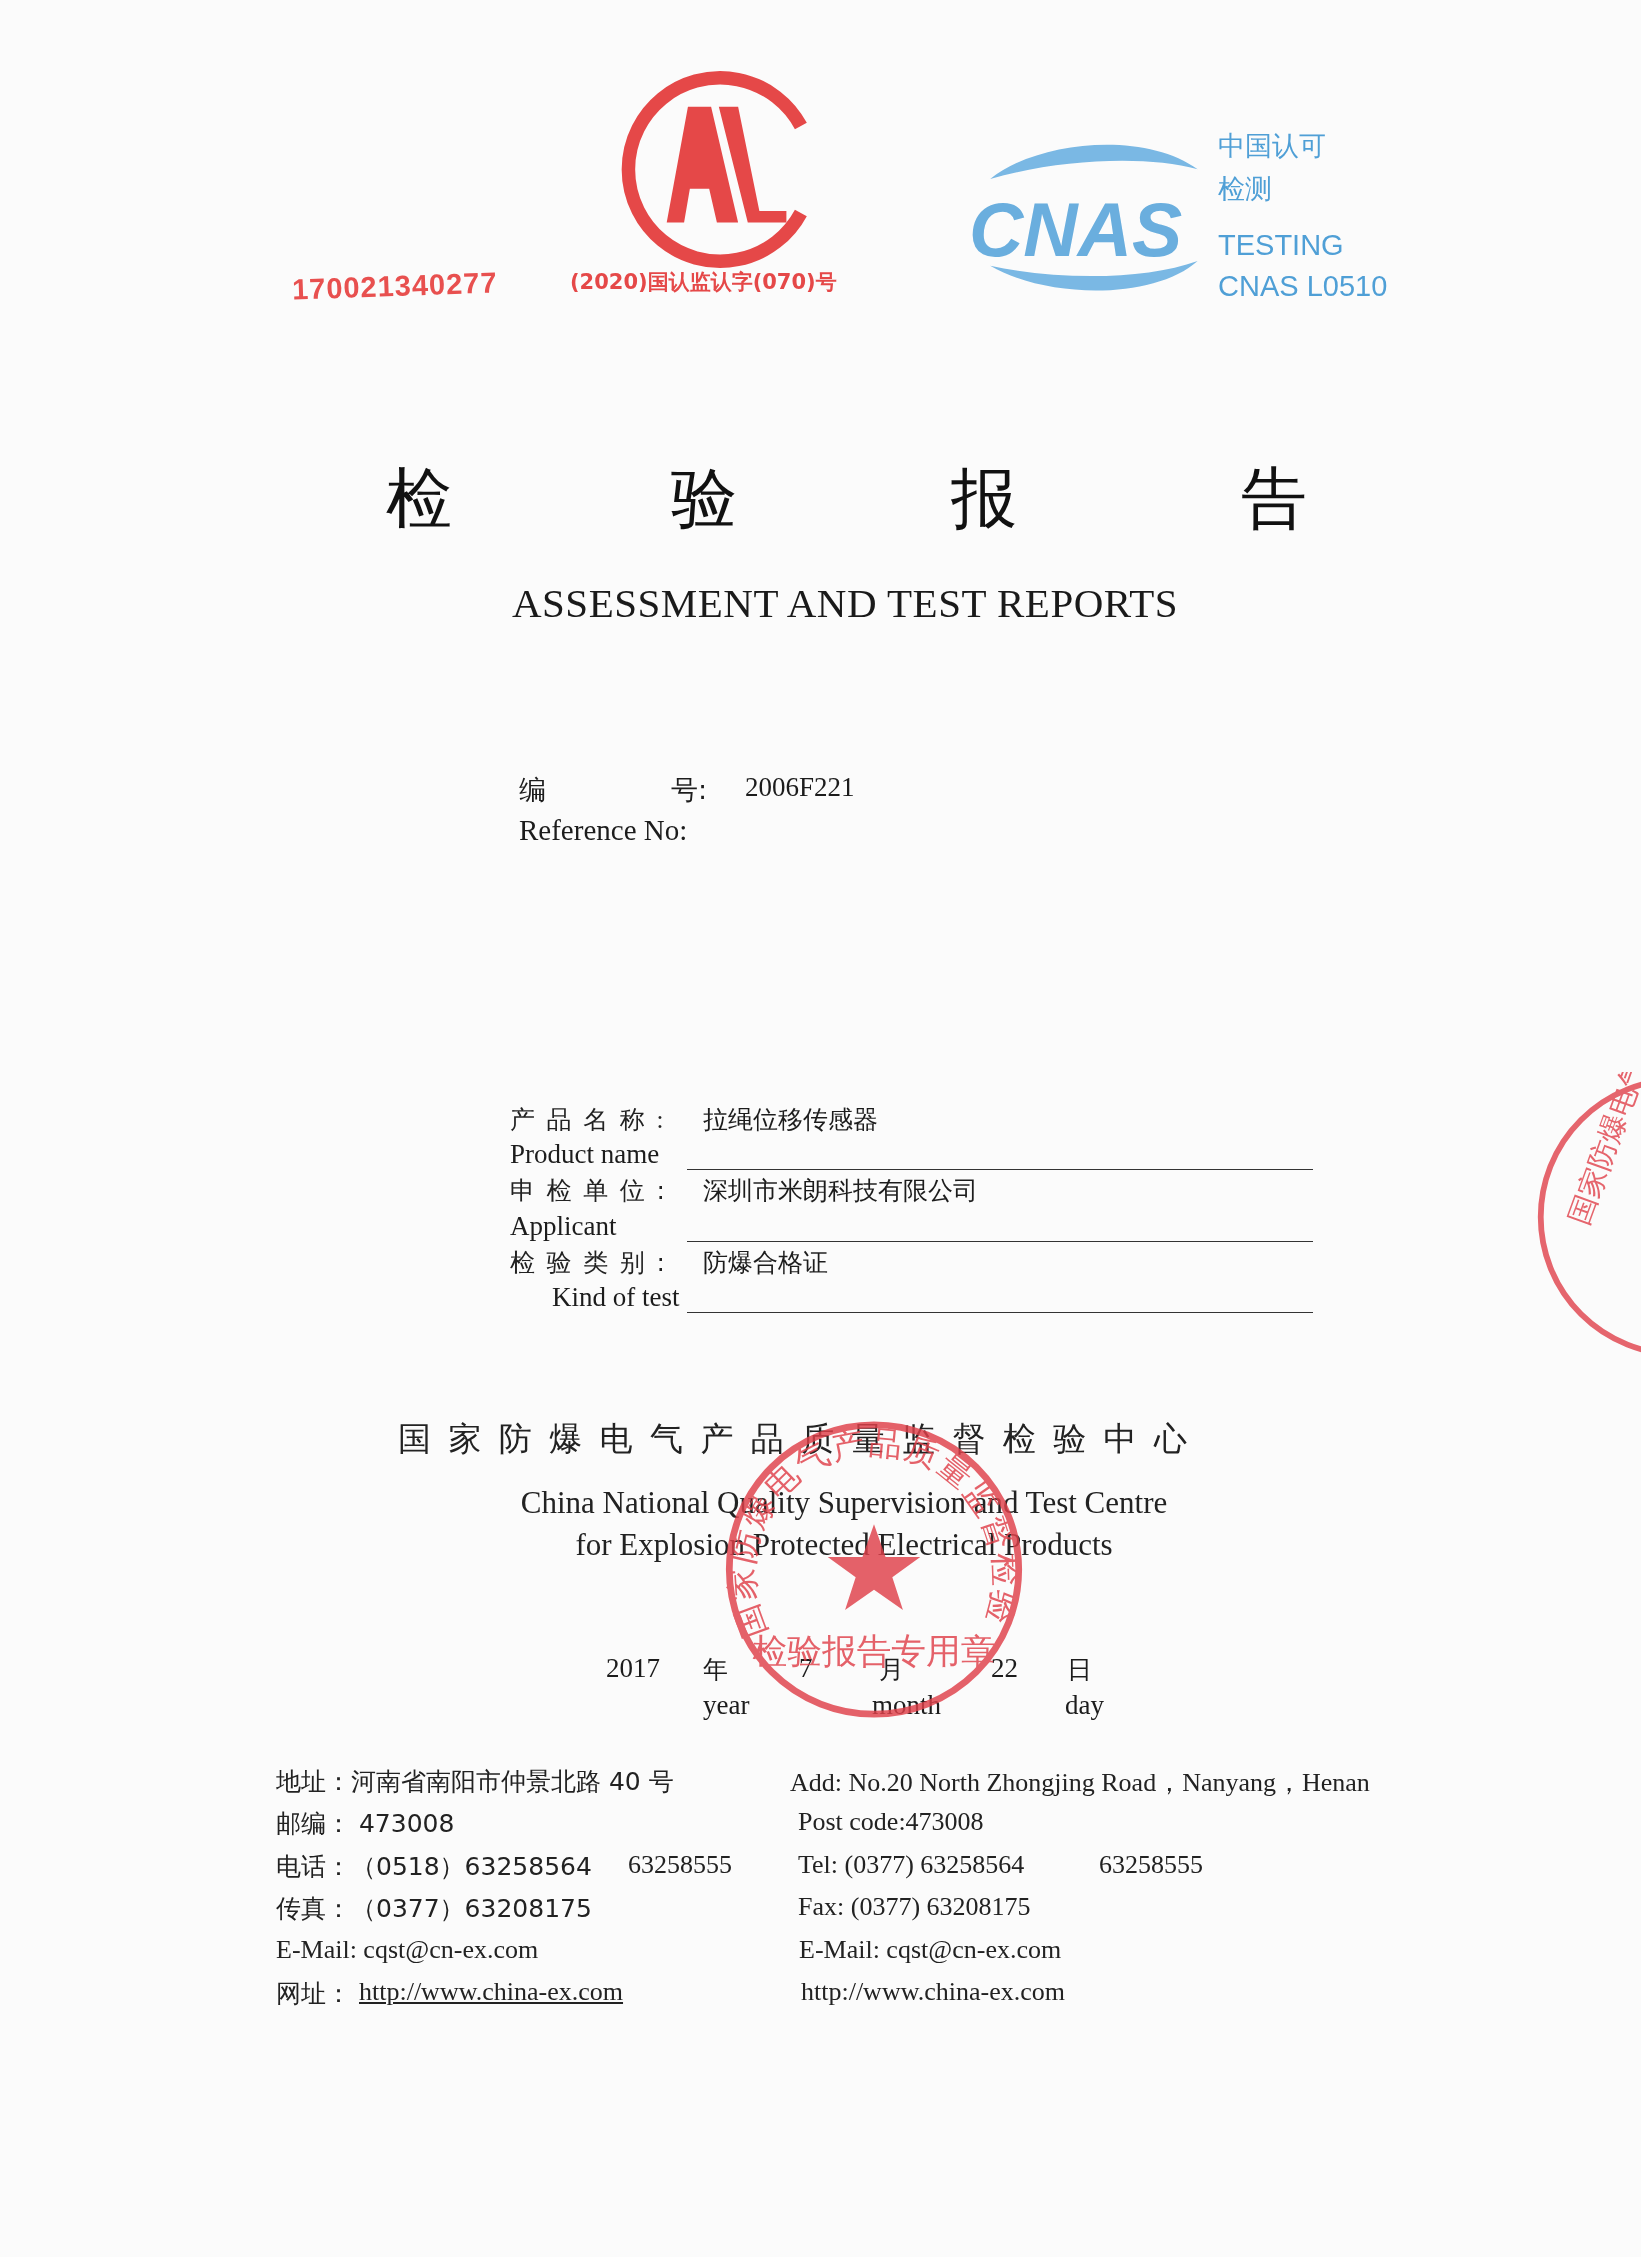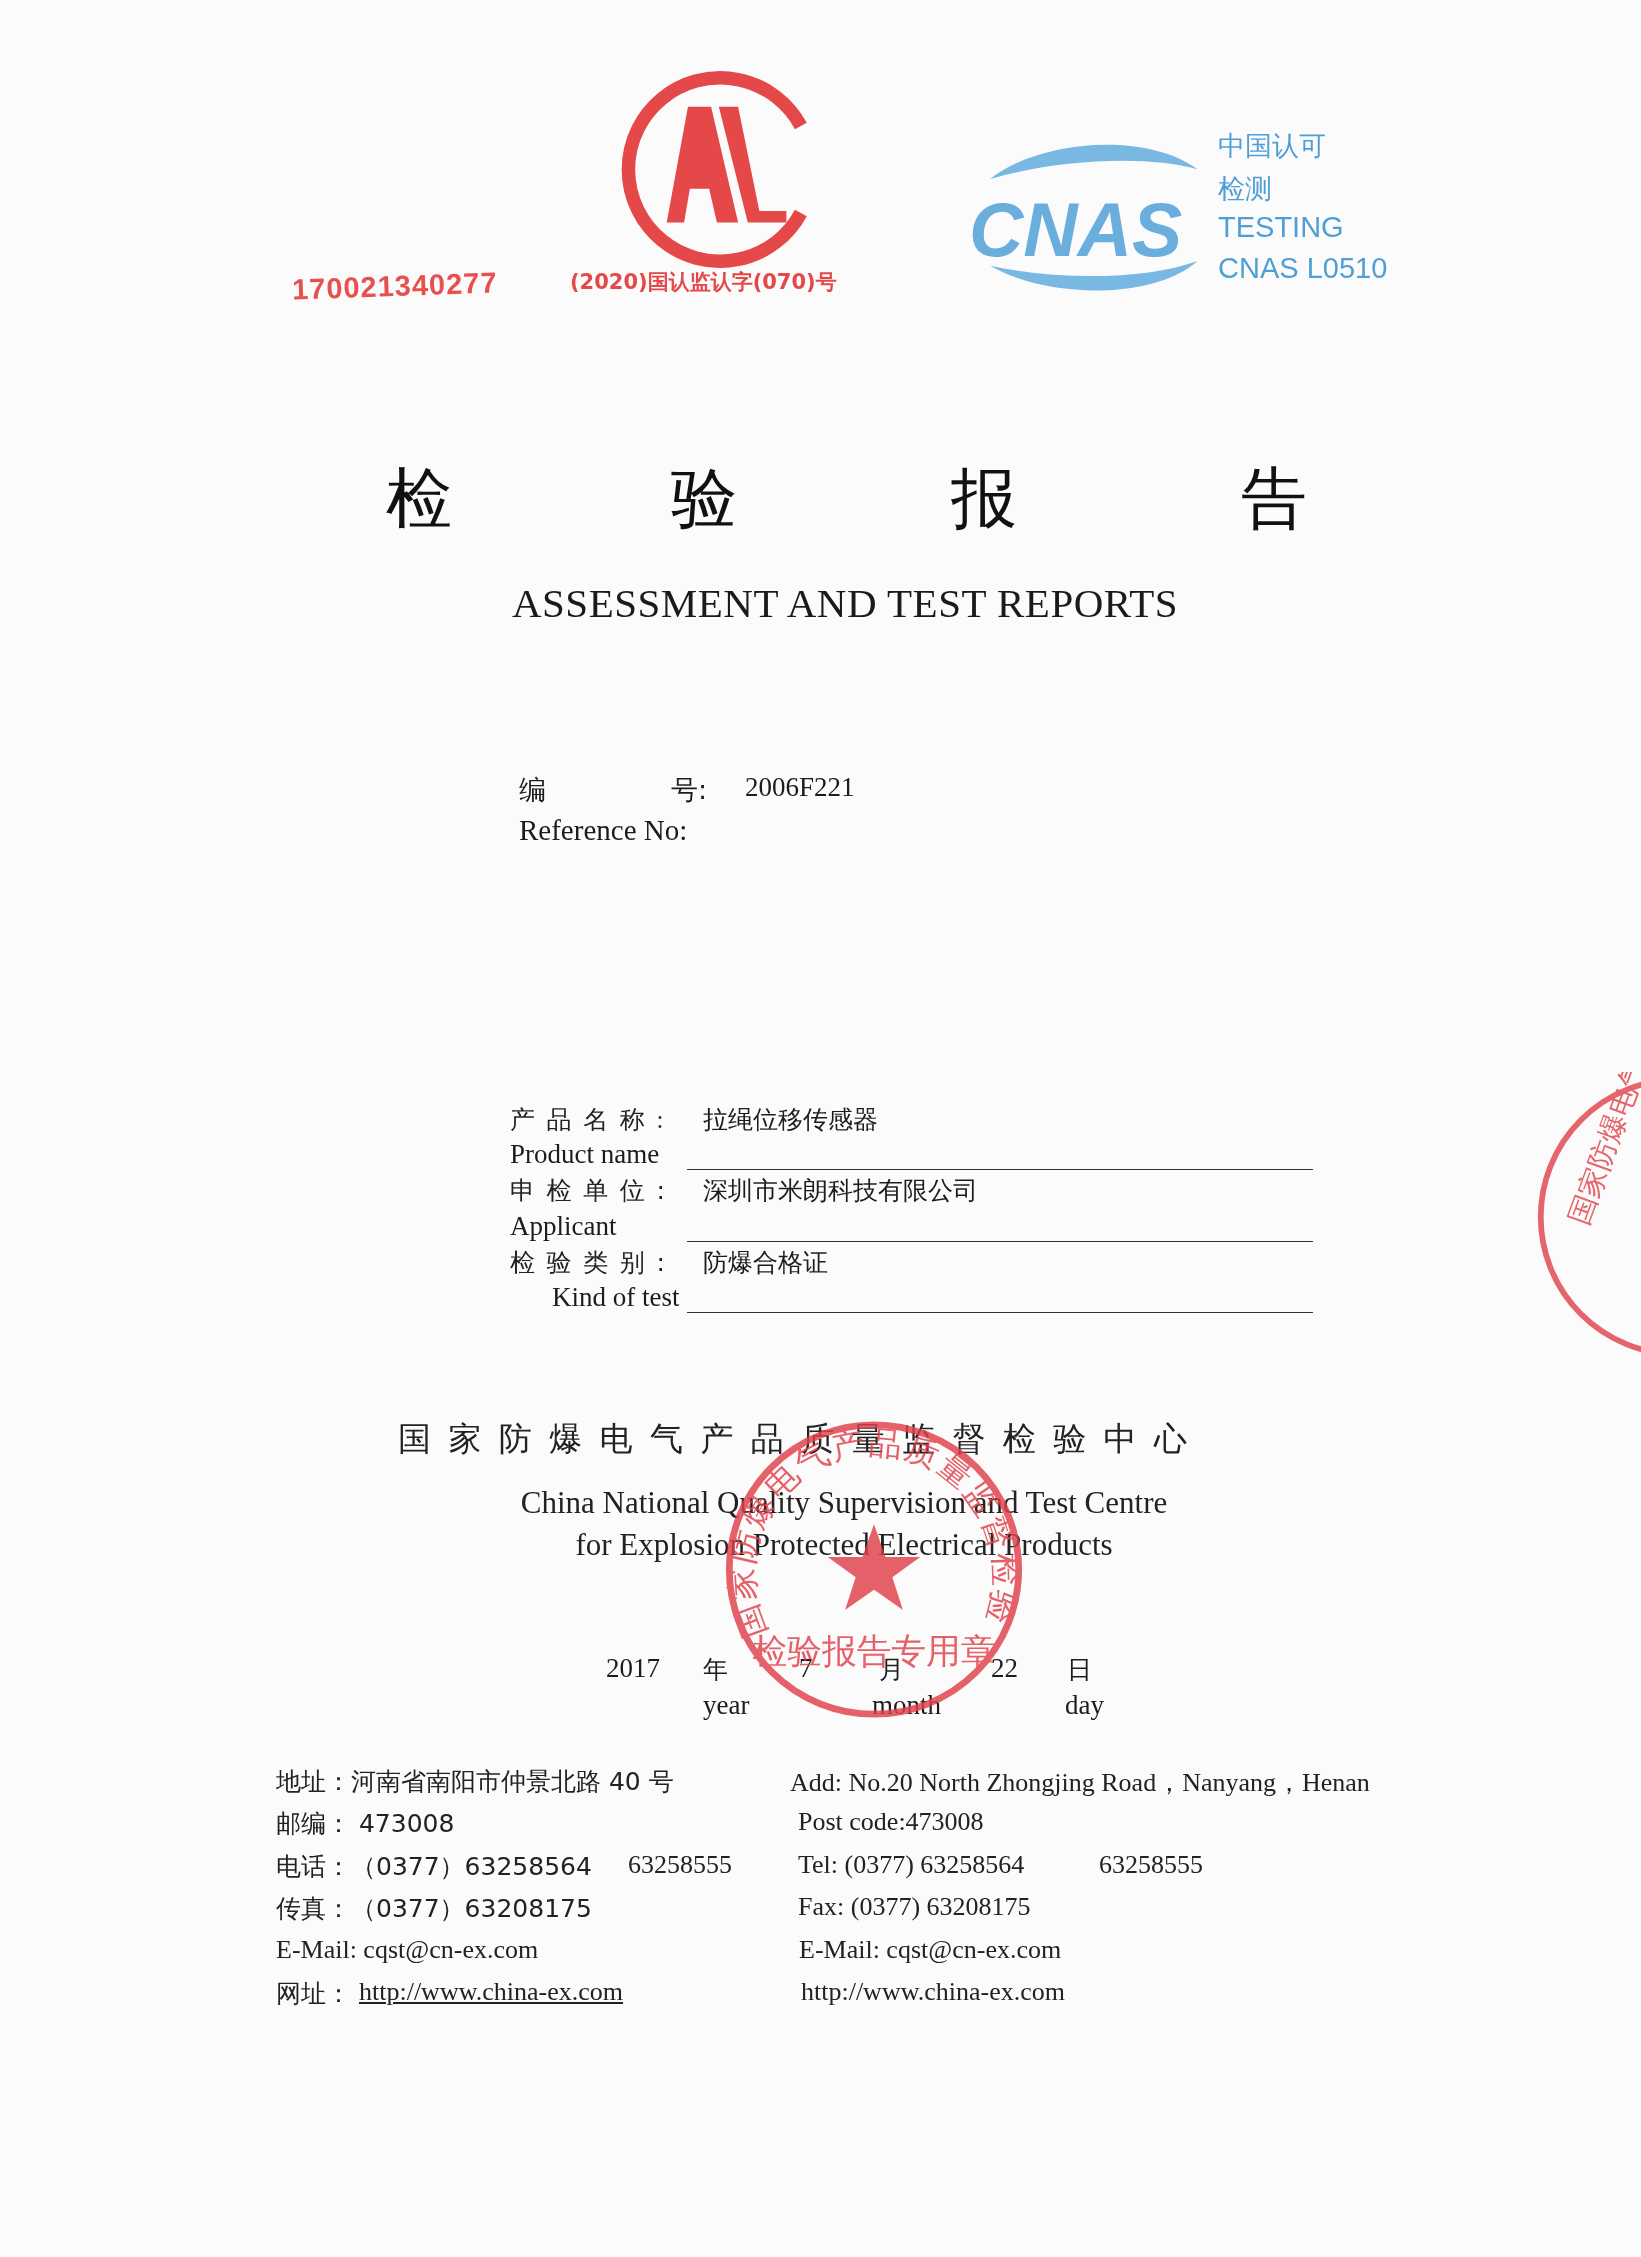--- a/index.html
+++ b/index.html
@@ -54,21 +54,21 @@
   <div class="abs" style="left:961px; top:121px; width:261px; height:193px;">
     <svg width="261" height="193" viewBox="0 0 270 200">
       <path d="M30 60 C 80 20, 190 10, 245 50 C 190 35, 100 40, 30 60 Z" fill="#7ab8e4"></path>
       <path d="M30 150 C 90 185, 200 185, 245 145 C 190 165, 100 165, 30 150 Z" fill="#7ab8e4"></path>
       <text x="8" y="140" font-family="Liberation Sans, sans-serif" font-weight="bold" font-style="italic" font-size="78" fill="#6aaede">CNAS</text>
     </svg>
   </div>
   <div class="abs cnas-text" style="left:1218px; top:127px;">
     <div class="cnas-cn">中国认可</div>
     <div class="cnas-cn" style="margin-top:5.8px;">检测</div>
-    <div style="margin-top:2px;">TESTING</div>
+    <div style="margin-top:20px;">TESTING</div>
     <div style="margin-top:3.9px;">CNAS L0510</div>
   </div>
 
   <div class="abs title-cn" style="left:386px; top:454px;">检</div>
   <div class="abs title-cn" style="left:671px; top:454px;">验</div>
   <div class="abs title-cn" style="left:951px; top:454px;">报</div>
   <div class="abs title-cn" style="left:1241px; top:454px;">告</div>
   <div class="abs title-en" style="left:0; width:1690px; text-align:center; top:579px;">ASSESSMENT AND TEST REPORTS</div>
 
   <div class="abs txt cn" style="left:519px; top:772px; font-size:27px;">编</div>
@@ -100,21 +100,21 @@
   <div class="abs txt" style="left:703px; top:1690px;">year</div>
   <div class="abs txt" style="left:799px; top:1653px;">7</div>
   <div class="abs txt cn" style="left:879px; top:1653px; font-size:25px;">月</div>
   <div class="abs txt" style="left:872px; top:1690px;">month</div>
   <div class="abs txt" style="left:991px; top:1653px;">22</div>
   <div class="abs txt cn" style="left:1067px; top:1653px; font-size:25px;">日</div>
   <div class="abs txt" style="left:1065px; top:1690px;">day</div>
 
   <div class="abs foot cn" style="left:276px; top:1765px; font-size:25px;">地址：河南省南阳市仲景北路 40 号</div>
   <div class="abs foot cn" style="left:276px; top:1807px; font-size:25px;">邮编： 473008</div>
-  <div class="abs foot cn" style="left:276px; top:1850px; font-size:25px;">电话：（0377）63258564</div>
+  <div class="abs foot cn" style="left:276px; top:1850px; font-size:25px;">电话：（0518）63258564</div>
   <div class="abs foot" style="left:628px; top:1850px;">63258555</div>
   <div class="abs foot cn" style="left:276px; top:1892px; font-size:25px;">传真：（0377）63208175</div>
   <div class="abs foot" style="left:276px; top:1935px;">E-Mail: cqst@cn-ex.com</div>
   <div class="abs foot cn" style="left:276px; top:1977px; font-size:25px;">网址：</div>
   <div class="abs foot link" style="left:359px; top:1977px;">http://www.china-ex.com</div>
 
   <div class="abs foot" style="left:790px; top:1765px;">Add: No.20 North Zhongjing Road，Nanyang，Henan</div>
   <div class="abs foot" style="left:798px; top:1807px;">Post code:473008</div>
   <div class="abs foot" style="left:798px; top:1850px;">Tel: (0377) 63258564</div>
   <div class="abs foot" style="left:1099px; top:1850px;">63258555</div>

